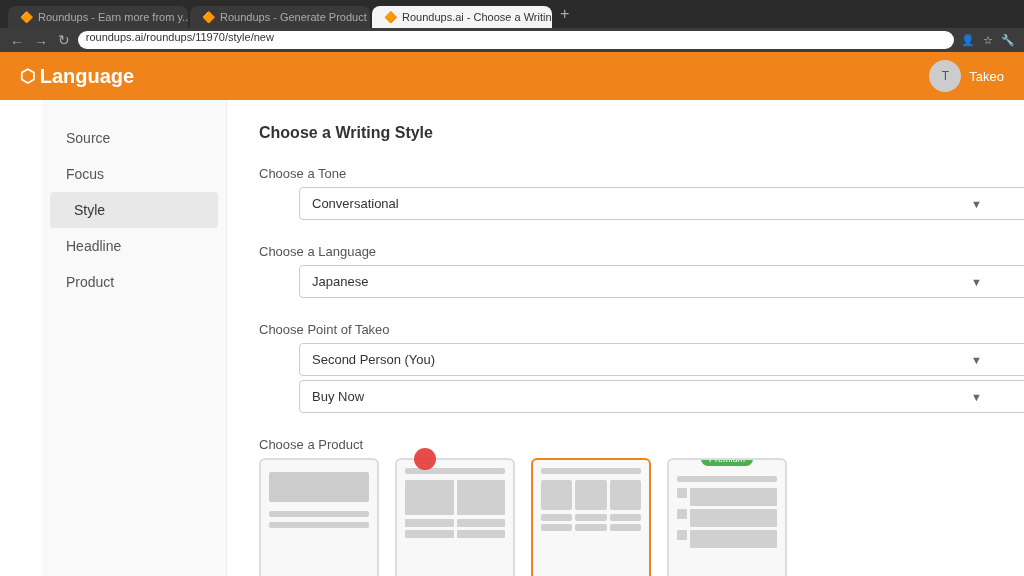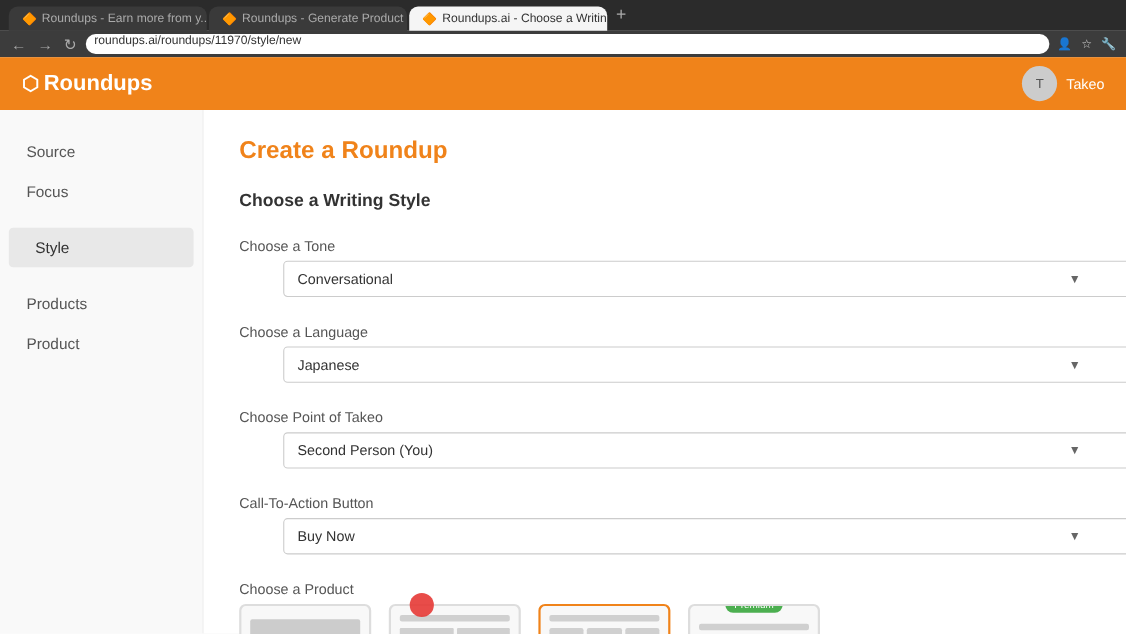--- a/index.html
+++ b/index.html
@@ -17,26 +17,26 @@
     .toolbar-icon { color: #ccc; font-size: 11px; width: 16px; height: 16px; display: flex; align-items: center; justify-content: center; }
 
     
     .app-header { background: #f0831a; height: 48px; display: flex; align-items: center; justify-content: space-between; padding: 0 20px; }
     .app-logo { color: #fff; font-size: 20px; font-weight: bold; display: flex; align-items: center; gap: 4px; }
     .app-logo-icon { font-size: 18px; }
     .app-user { display: flex; align-items: center; gap: 8px; color: #fff; font-size: 13px; }
     .app-avatar { width: 32px; height: 32px; border-radius: 50%; background: #ccc; overflow: hidden; display: flex; align-items: center; justify-content: center; font-size: 12px; color: #555; }
 
     
-    .main-area { display: flex; height: calc(576px - 52px - 48px); background: #fff; }
+    .main-area { display: flex; height: calc(576px - 52px - 48px); background: #fff; padding-left: 42px; }
 
     
     .sidebar { width: 185px; background: #f9f9f9; padding: 20px 0; border-right: 1px solid #eee; }
     .sidebar-item { padding: 10px 24px; font-size: 14px; color: #555; cursor: pointer; }
-    .sidebar-item.active { background: #e8e8e8; color: #333; font-weight: 500; border-radius: 4px; margin: 15px 8px; }
+    .sidebar-item.active { background: #e8e8e8; color: #333; font-weight: 500; border-radius: 4px; margin: 0 8px; }
 
     
     .content { flex: 1; padding: 24px 32px; overflow-y: auto; }
     .page-title { color: #f0831a; font-size: 22px; font-weight: bold; margin-bottom: 24px; }
     .section-title { font-size: 16px; font-weight: 600; color: #333; margin-bottom: 12px; }
     .subsection-label { font-size: 13px; color: #555; margin-bottom: 6px; margin-top: 24px; }
     .dropdown-wrapper { position: relative; margin-bottom: 4px; }
     .dropdown-wrapper select { width: 100%; border: 1px solid #ccc; border-radius: 4px; padding: 8px 30px 8px 12px; font-size: 13px; color: #333; background: #fff; appearance: none; cursor: pointer; margin-left: 40px; }
     .dropdown-arrow { position: absolute; right: 10px; top: 50%; transform: translateY(-50%); pointer-events: none; color: #666; font-size: 11px; }
 
@@ -99,50 +99,49 @@
       <span class="toolbar-icon">👤</span>
       <span class="toolbar-icon">☆</span>
       <span class="toolbar-icon">🔧</span>
     </div>
   </div>
 </div>
 
 <div class="app-header">
   <div class="app-logo">
     <span class="app-logo-icon">⬡</span>
-    <span>Roundups</span>
+    <span>Language</span>
   </div>
   <div class="app-user">
     <div class="app-avatar">T</div>
     <span>Takeo</span>
   </div>
 </div>
 
 <div class="main-area">
 
   <div class="sidebar">
     <div class="sidebar-item">
       <span>Source</span>
     </div>
     <div class="sidebar-item">
       <span>Focus</span>
     </div>
     <div class="sidebar-item active">
       <span>Style</span>
     </div>
     <div class="sidebar-item">
-      <span>Products</span>
+      <span>Headline</span>
     </div>
     <div class="sidebar-item">
       <span>Product</span>
     </div>
   </div>
 
   <div class="content">
-    <h1 class="page-title">Create a Roundup</h1>
 
     <h2 class="section-title">Choose a Writing Style</h2>
 
     <div class="subsection-label">Choose a Tone</div>
     <div class="dropdown-wrapper">
       <select>
         <option>Conversational</option>
         <option>Professional</option>
         <option>Casual</option>
         <option>Formal</option>
@@ -164,21 +163,20 @@
     <div class="subsection-label">Choose Point of Takeo</div>
     <div class="dropdown-wrapper">
       <select>
         <option>Second Person (You)</option>
         <option>First Person (I)</option>
         <option>Third Person</option>
       </select>
       <span class="dropdown-arrow">▼</span>
     </div>
 
-    <div class="subsection-label">Call-To-Action Button</div>
     <div class="dropdown-wrapper">
       <select>
         <option>Buy Now</option>
         <option>Shop Now</option>
         <option>Learn More</option>
         <option>Get It Now</option>
       </select>
       <span class="dropdown-arrow">▼</span>
     </div>
 

